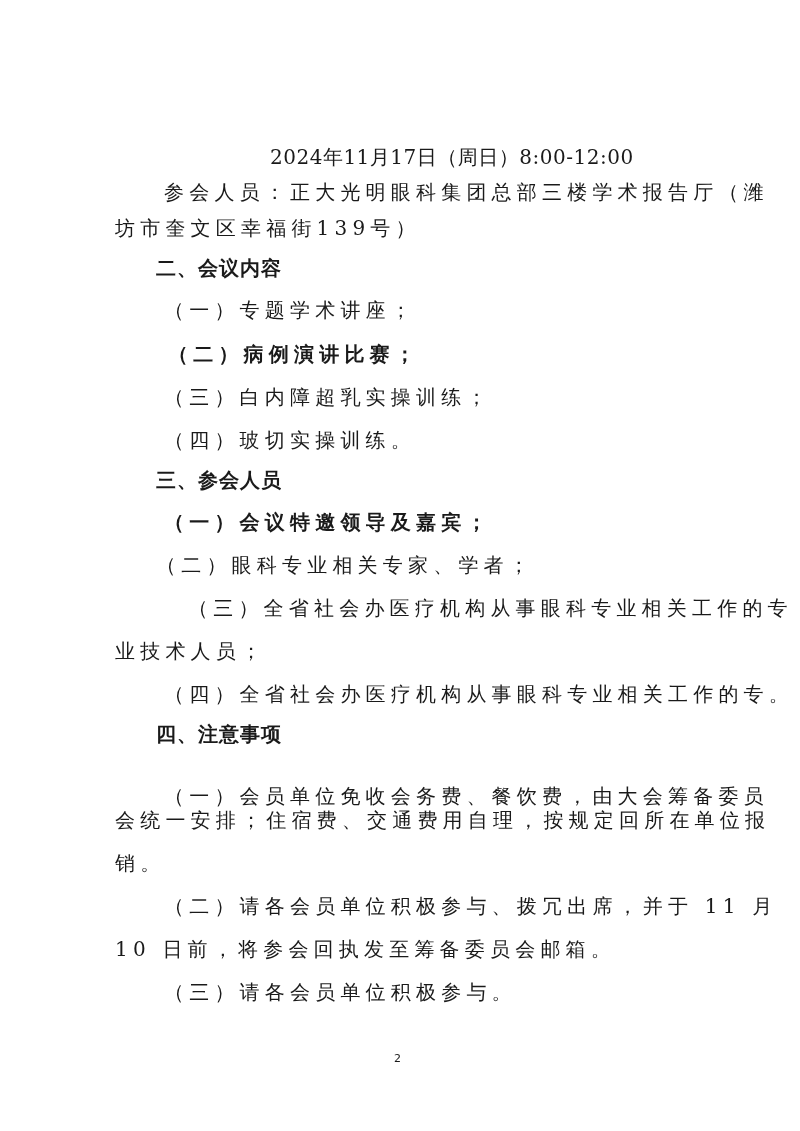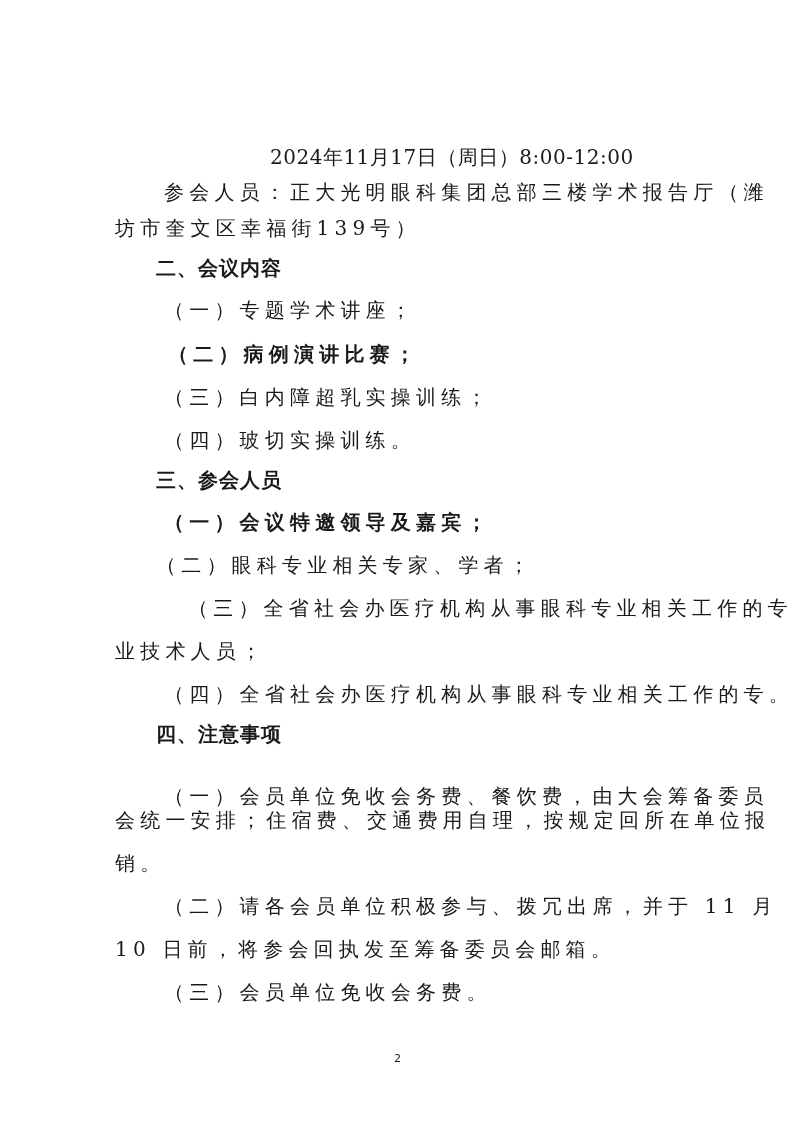--- a/index.html
+++ b/index.html
@@ -30,16 +30,16 @@
   <div class="line" style="left:164px; top:594px;margin-left:24px;">（三）全省社会办医疗机构从事眼科专业相关工作的专</div>
   <div class="line" style="left:115px; top:637px;">业技术人员；</div>
   <div class="line" style="left:164px; top:680px;">（四）全省社会办医疗机构从事眼科专业相关工作的专。</div>
 
   <div class="line heading" style="left:156px; top:720px;">四、注意事项</div>
   <div class="line" style="left:164px; top:763px;margin-top:19px;">（一）会员单位免收会务费、餐饮费，由大会筹备委员</div>
   <div class="line" style="left:115px; top:806px;">会统一安排；住宿费、交通费用自理，按规定回所在单位报</div>
   <div class="line" style="left:115px; top:849px;">销。</div>
   <div class="line" style="left:164px; top:892px;">（二）请各会员单位积极参与、拨冗出席，并于 11 月</div>
   <div class="line" style="left:115px; top:935px;">10 日前，将参会回执发至筹备委员会邮箱。</div>
-  <div class="line" style="left:164px; top:978px;">（三）会员单位免收会务费。</div>
+  <div class="line" style="left:164px; top:978px;">（三）请各会员单位积极参与。</div>
 
   <div class="page-num">2</div>
 </div>
 
 </body></html>

